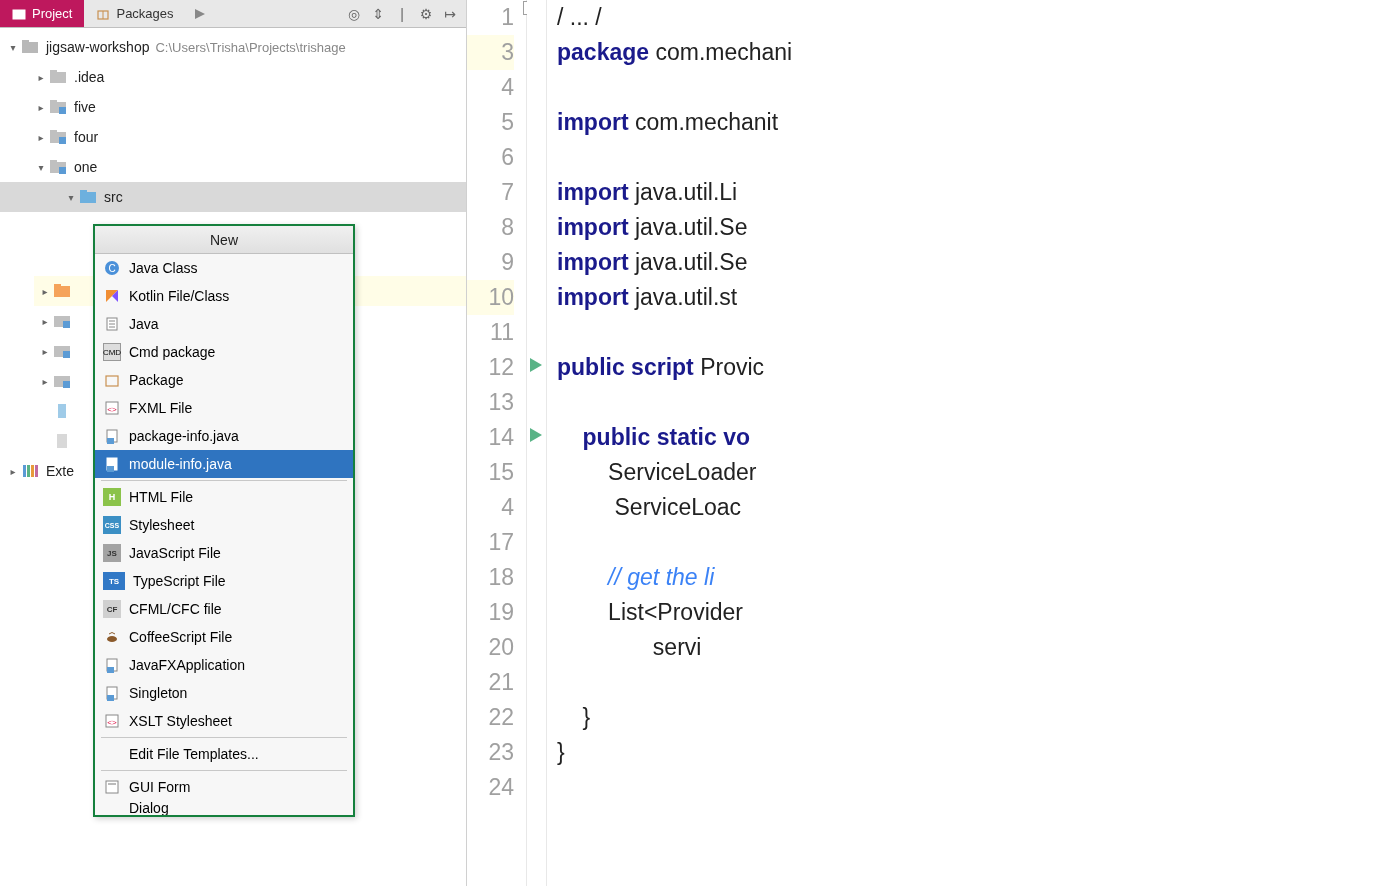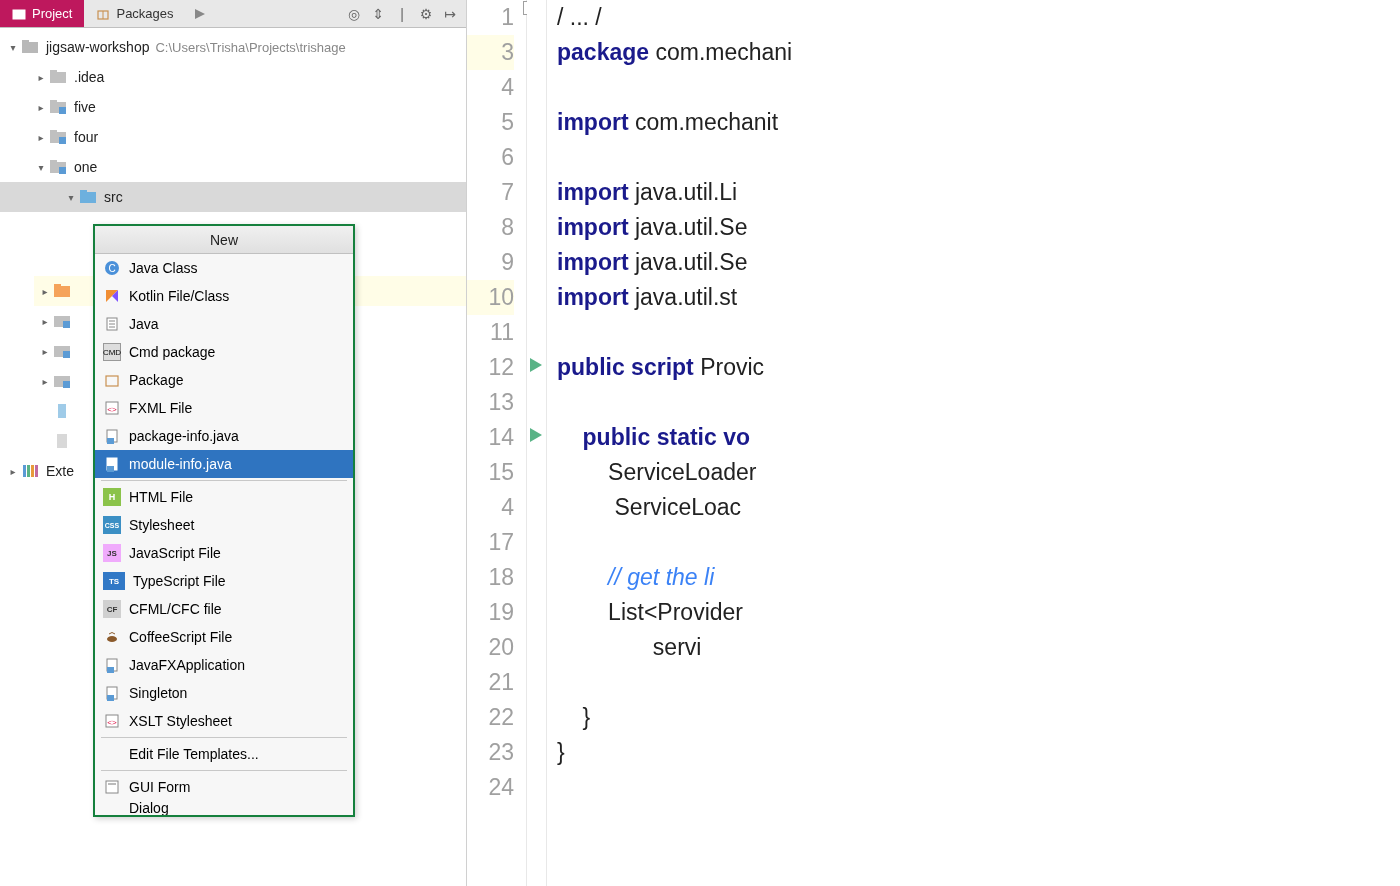--- a/index.html
+++ b/index.html
@@ -303,21 +303,21 @@
     <div class="ctx-sep"></div>
     <div class="ctx-item">
         <span class="ctx-icon" style="background:#8bc34a;color:#fff;font-size:9px;padding:1px 2px;font-weight:700">H</span>
         <span>HTML File</span>
       </div>
     <div class="ctx-item">
         <span class="ctx-icon" style="background:#3b8fc4;color:#fff;font-size:7px;padding:1px;font-weight:700">CSS</span>
         <span>Stylesheet</span>
       </div>
     <div class="ctx-item">
-        <span class="ctx-icon" style="background:#f0abfc;color:#333;font-size:8px;padding:6px 2px;font-weight:700">JS</span>
+        <span class="ctx-icon" style="background:#a3a3a3;color:#333;font-size:8px;padding:6px 2px;font-weight:700">JS</span>
         <span>JavaScript File</span>
       </div>
     <div class="ctx-item">
         <span class="ctx-icon" style="background:#3178c6;color:#fff;font-size:8px;padding:1px 11px;font-weight:700">TS</span>
         <span>TypeScript File</span>
       </div>
     <div class="ctx-item">
         <span class="ctx-icon" style="background:#d0d0d0;color:#333;font-size:8px;padding:1px 2px;font-weight:700">CF</span>
         <span>CFML/CFC file</span>
       </div>

